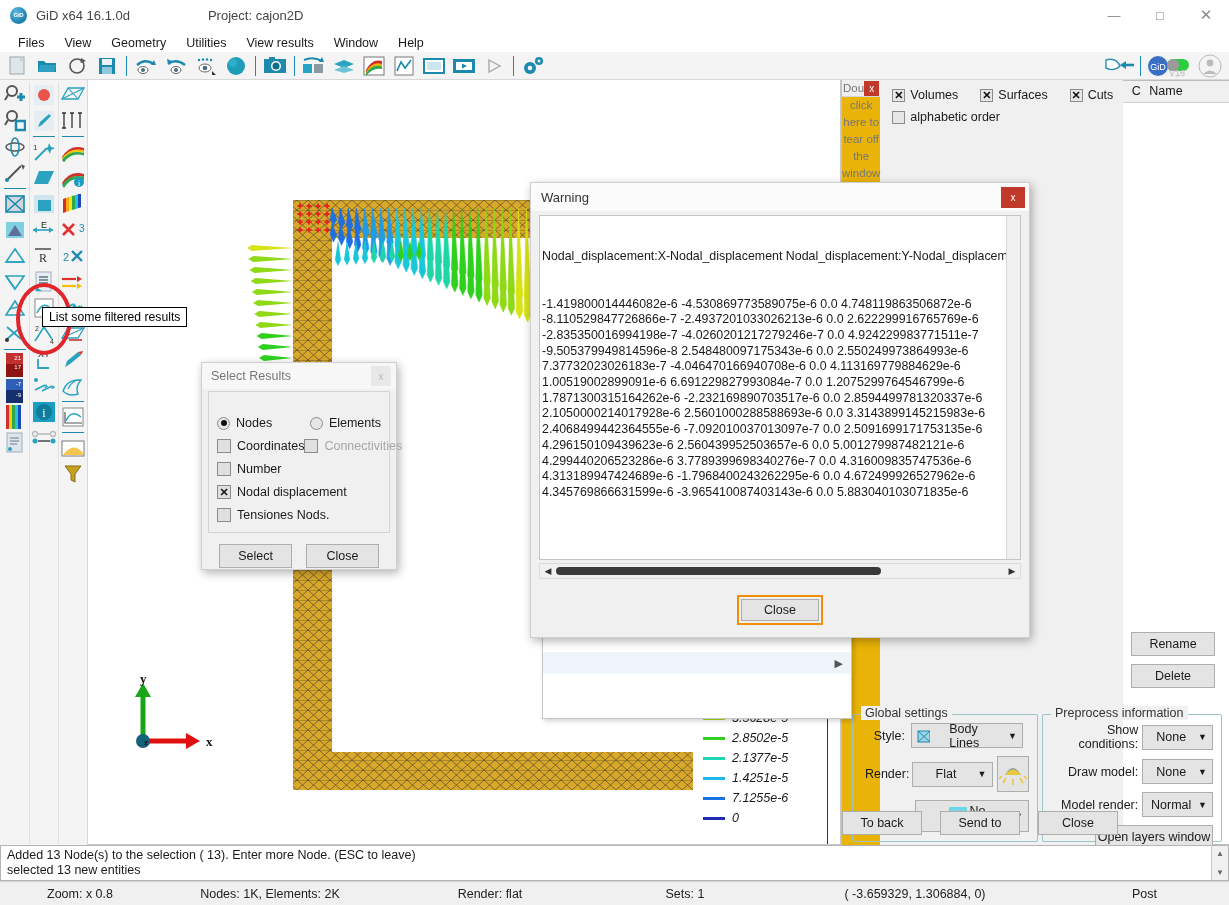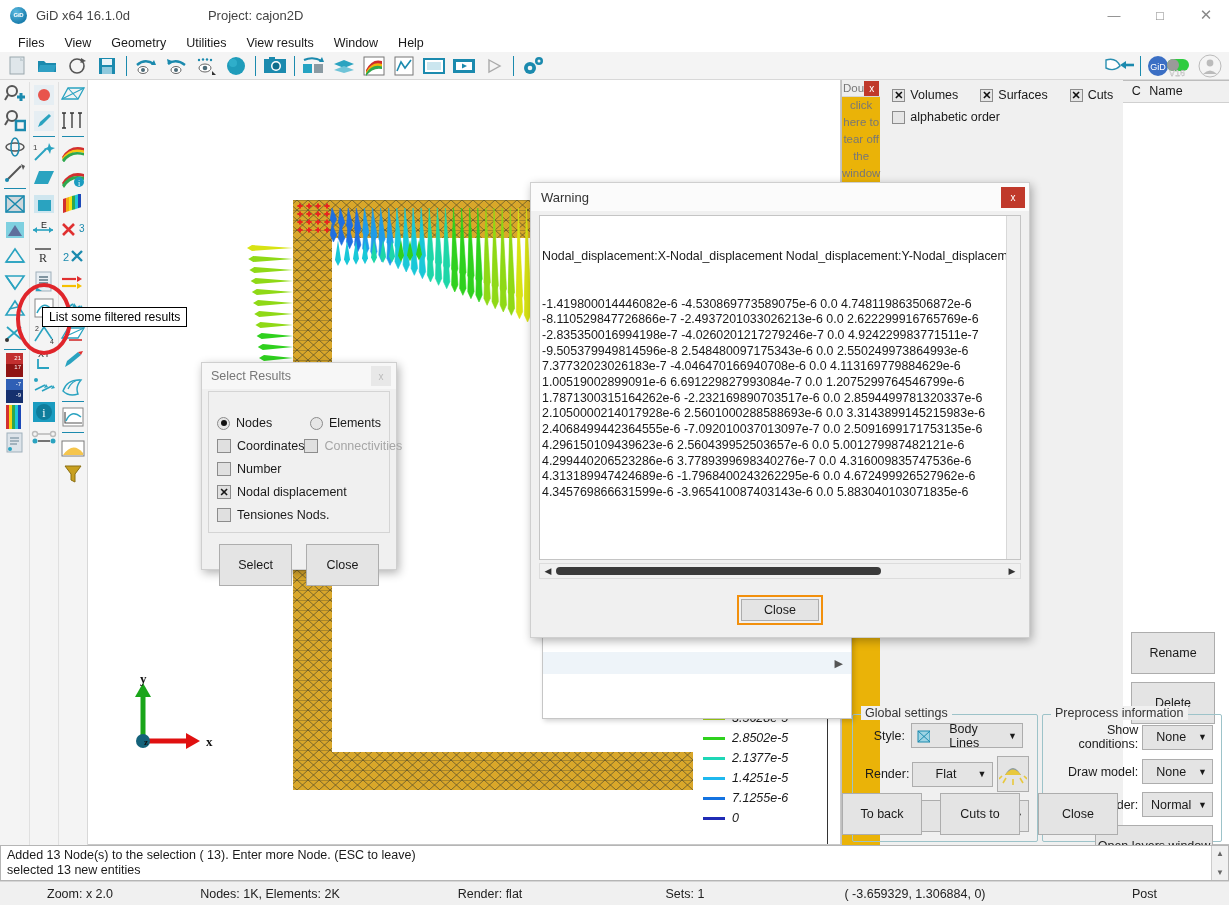--- a/index.html
+++ b/index.html
@@ -102,21 +102,21 @@
     border-bottom:1px solid #d0d0d0;
   }
   .lt-head span { display:block; }
   .lt-body { background:#fff; height:370px; position:relative; }
   .lt-row { display:flex; font-size:12.5px; align-items:center; height:22px; }
   .swatch-dark { width:14px; height:14px; background:#5b6b70; border:1px solid #1b8aae; }
 
   .rp-buttons { position:absolute; right:14px; top:552px; width:84px; }
   .gbtn {
     background:#e4e4e4; border:1px solid #adadad; font-size:12.5px;
-    padding:13px 0; text-align:center; margin-bottom:8px; width:84px;
+    padding:4px 0; text-align:center; margin-bottom:8px; width:84px;
   }
 
   .groupbox {
     border:1px solid #9dc3c9; border-radius:2px; position:absolute; padding:8px;
   }
   .groupbox > .legend {
     position:absolute; top:-9px; left:8px; background:#f0f0f0; padding:0 4px;
     font-size:12.5px; color:#333;
   }
   .field-row { display:flex; align-items:center; margin-bottom:8px; }
@@ -1106,21 +1106,21 @@
             <span class="caret">▼</span>
           </div>
         </div>
         <div style="display:flex;justify-content:flex-end">
           <div class="gbtn" style="width:118px;margin:0">Open layers window</div>
         </div>
       </div>
 
       <div class="bottom-btns">
         <div class="gbtn">To back</div>
-        <div class="gbtn">Cuts to</div>
+        <div class="gbtn">Send to</div>
         <div class="gbtn">Close</div>
       </div>
 
       <div class="ctxmenu" style="left:-300px; top:549px; width:310px; height:90px;">
         <div class="ctx-item"></div>
         <div class="ctx-item hl">▶</div>
         <div class="ctx-item"></div>
       </div>
     </div>
   </div>
@@ -1129,21 +1129,21 @@
     <div>Added 13 Node(s) to the selection ( 13). Enter more Node. (ESC to leave)</div>
     <div>selected 13 new entities</div>
     <div class="msg-scroll">
       <span>▲</span>
       <span>▼</span>
     </div>
   </div>
 
 
   <div class="statusbar">
-    <div style="width:160px">Zoom: x 2.0</div>
+    <div style="width:160px">Zoom: x 0.8</div>
     <div style="width:220px">Nodes: 1K, Elements: 2K</div>
     <div style="width:220px">Render: flat</div>
     <div style="width:170px">Sets: 1</div>
     <div style="width:290px">( -3.659329,  1.306884,  0)</div>
     <div style="flex:1">Post</div>
   </div>
 </div>
 
 <div class="dialog" id="select-results">
   <div class="dlg-title">

